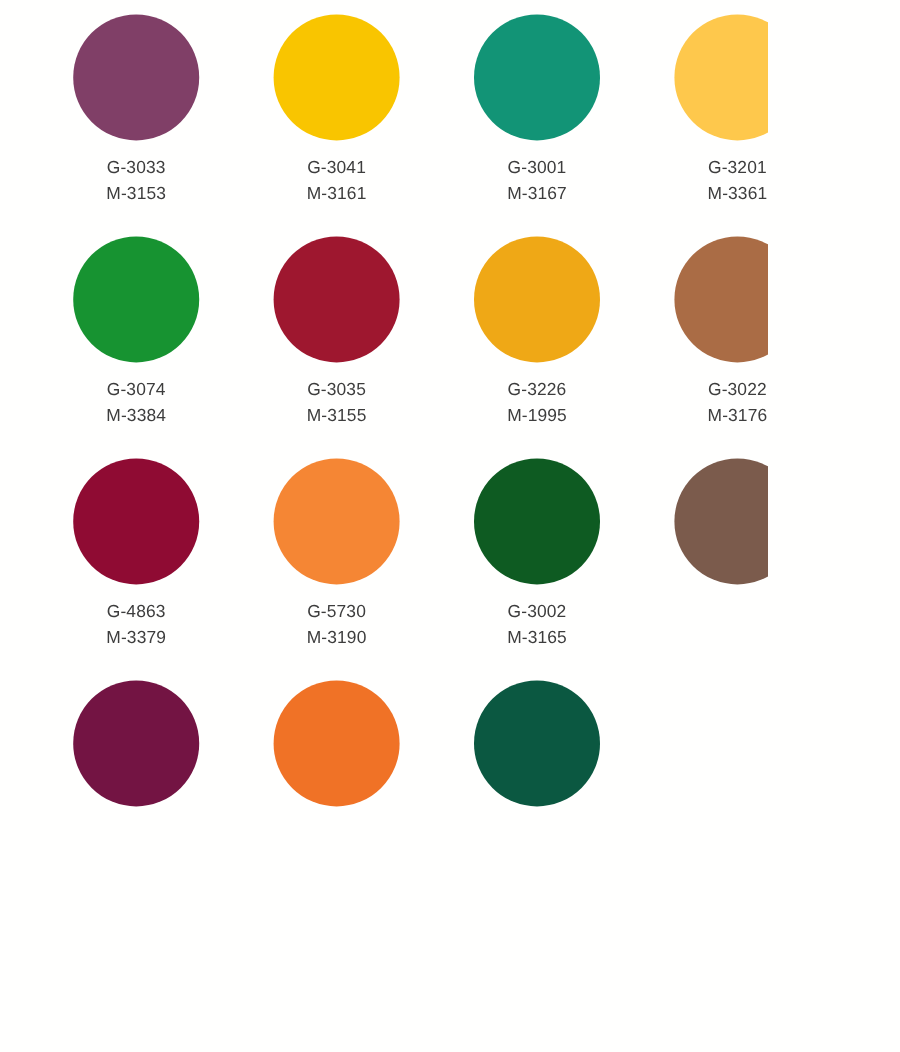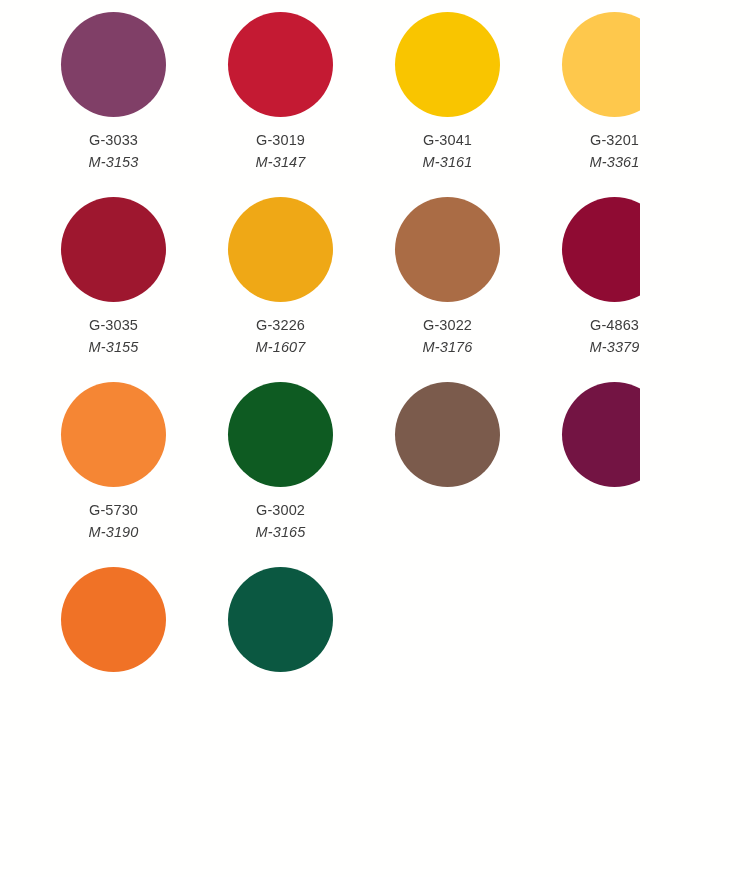--- a/index.html
+++ b/index.html
@@ -58,72 +58,78 @@
   .swatch-code {
     display: block;
     font-family: "Liberation Sans", sans-serif;
     font-size: 14.5px;
     color: #3D3D3D;
     letter-spacing: 0.1px;
     white-space: nowrap;
   }
   .swatch-code.secondary {
     color: #3D3D3D;
-    font-style: italic;
   }
 </style>
 </head>
 <body>
 
 <div id="swatch-sheet">
   <div class="swatch-grid" id="swatch-grid">
       <div class="swatch-cell"></div>
       <div class="swatch-cell"></div>
       <div class="swatch-cell"></div>
       <div class="swatch-cell"></div>
       <div class="swatch-cell">
         <div class="swatch-dot" style="background: rgb(128, 63, 103);"></div>
         <div class="swatch-labels">
           <span class="swatch-code">G-3033</span>
           <span class="swatch-code secondary">M-3153</span>
         </div>
       </div>
       <div class="swatch-cell">
-        <div class="swatch-dot" style="background: rgb(196, 26, 51);"></div>
-        <div class="swatch-labels">
-          <span class="swatch-code">G-3019</span>
-          <span class="swatch-code secondary">M-3147</span>
-        </div>
-      </div>
-      <div class="swatch-cell">
         <div class="swatch-dot" style="background: rgb(249, 197, 0);"></div>
         <div class="swatch-labels">
           <span class="swatch-code">G-3041</span>
           <span class="swatch-code secondary">M-3161</span>
         </div>
       </div>
       <div class="swatch-cell">
+        <div class="swatch-dot" style="background: rgb(18, 148, 118);"></div>
+        <div class="swatch-labels">
+          <span class="swatch-code">G-3001</span>
+          <span class="swatch-code secondary">M-3167</span>
+        </div>
+      </div>
+      <div class="swatch-cell">
         <div class="swatch-dot" style="background: rgb(254, 200, 76);"></div>
         <div class="swatch-labels">
           <span class="swatch-code">G-3201</span>
           <span class="swatch-code secondary">M-3361</span>
+        </div>
+      </div>
+      <div class="swatch-cell">
+        <div class="swatch-dot" style="background: rgb(23, 147, 49);"></div>
+        <div class="swatch-labels">
+          <span class="swatch-code">G-3074</span>
+          <span class="swatch-code secondary">M-3384</span>
         </div>
       </div>
       <div class="swatch-cell">
         <div class="swatch-dot" style="background: rgb(158, 23, 47);"></div>
         <div class="swatch-labels">
           <span class="swatch-code">G-3035</span>
           <span class="swatch-code secondary">M-3155</span>
         </div>
       </div>
       <div class="swatch-cell">
         <div class="swatch-dot" style="background: rgb(239, 168, 22);"></div>
         <div class="swatch-labels">
           <span class="swatch-code">G-3226</span>
-          <span class="swatch-code secondary">M-1607</span>
+          <span class="swatch-code secondary">M-1995</span>
         </div>
       </div>
       <div class="swatch-cell">
         <div class="swatch-dot" style="background: rgb(170, 108, 69);"></div>
         <div class="swatch-labels">
           <span class="swatch-code">G-3022</span>
           <span class="swatch-code secondary">M-3176</span>
         </div>
       </div>
       <div class="swatch-cell">

